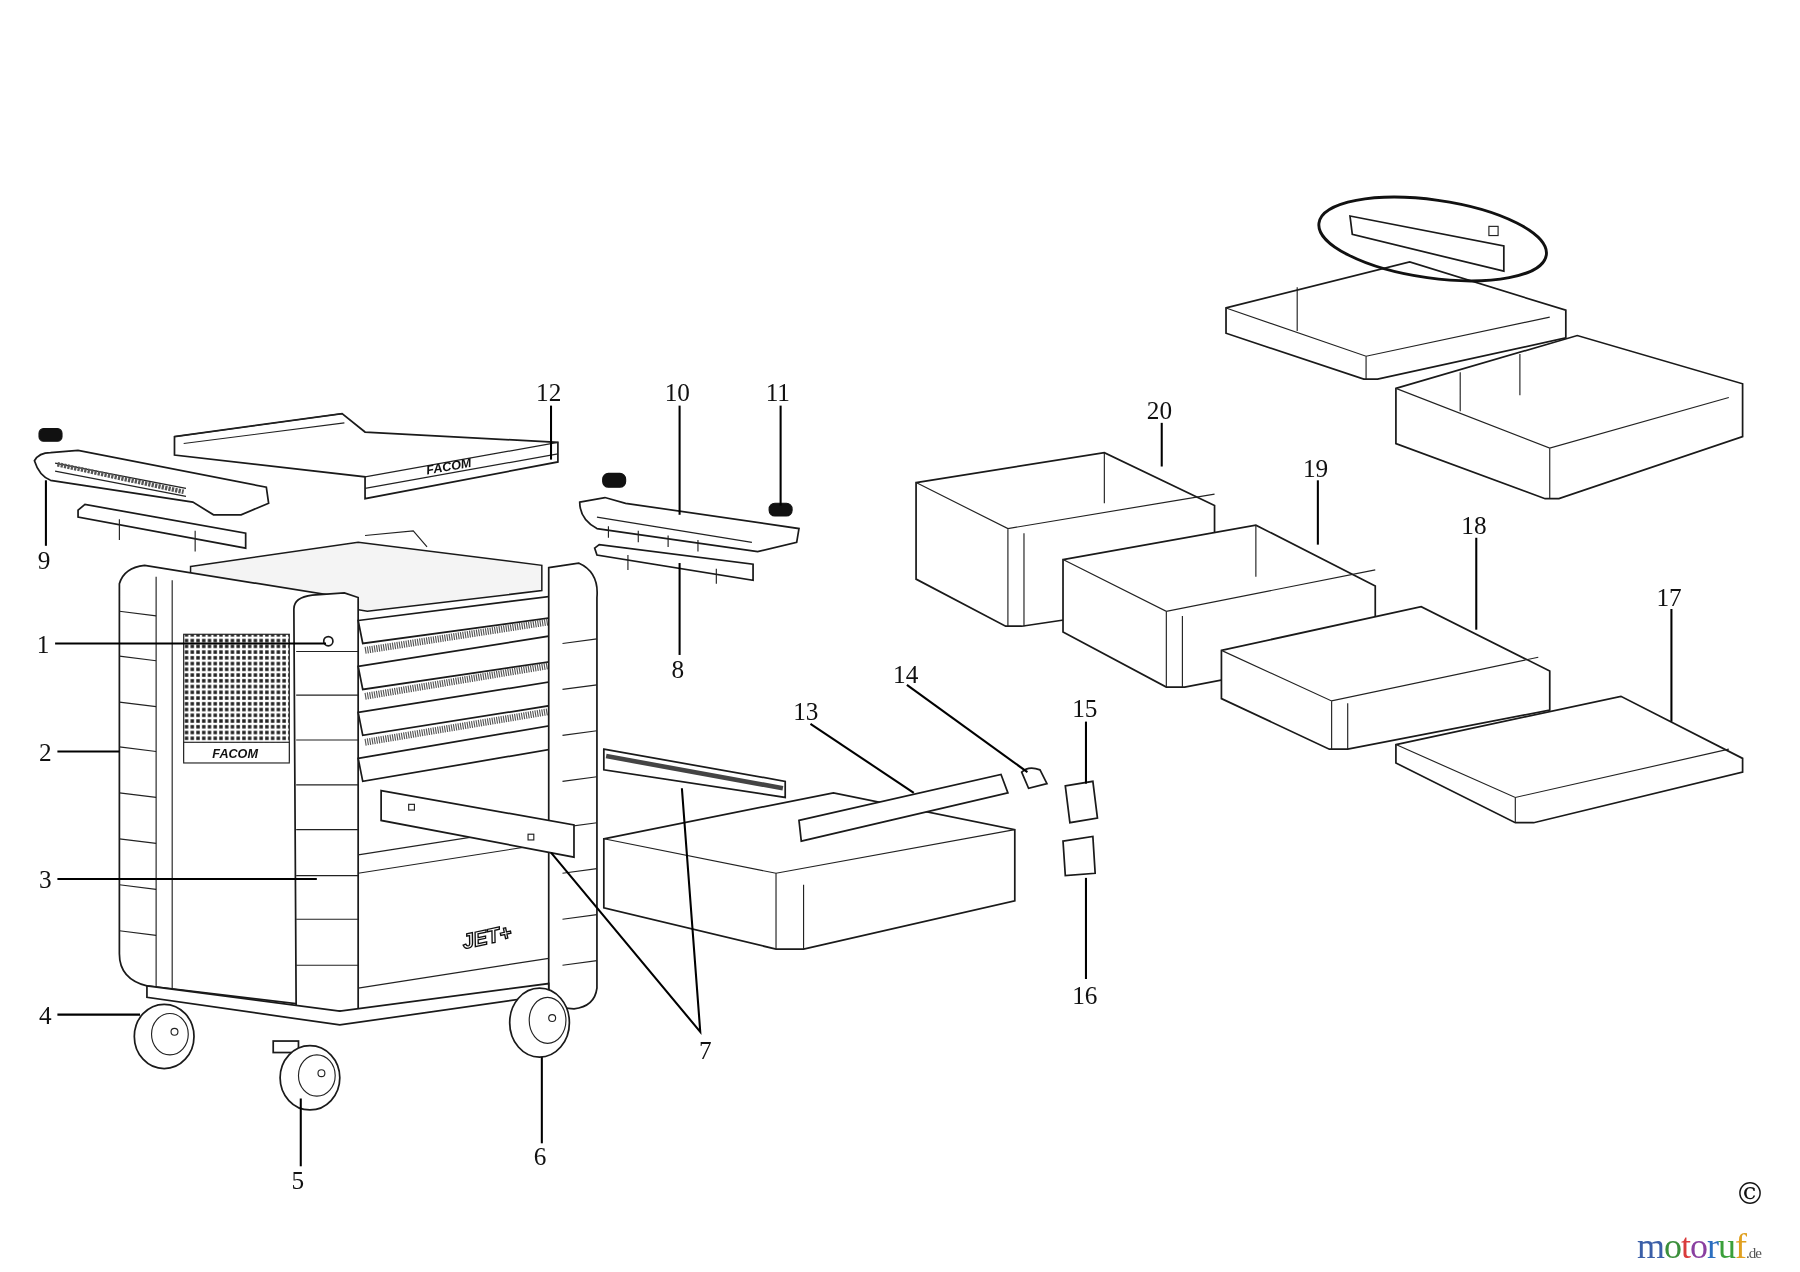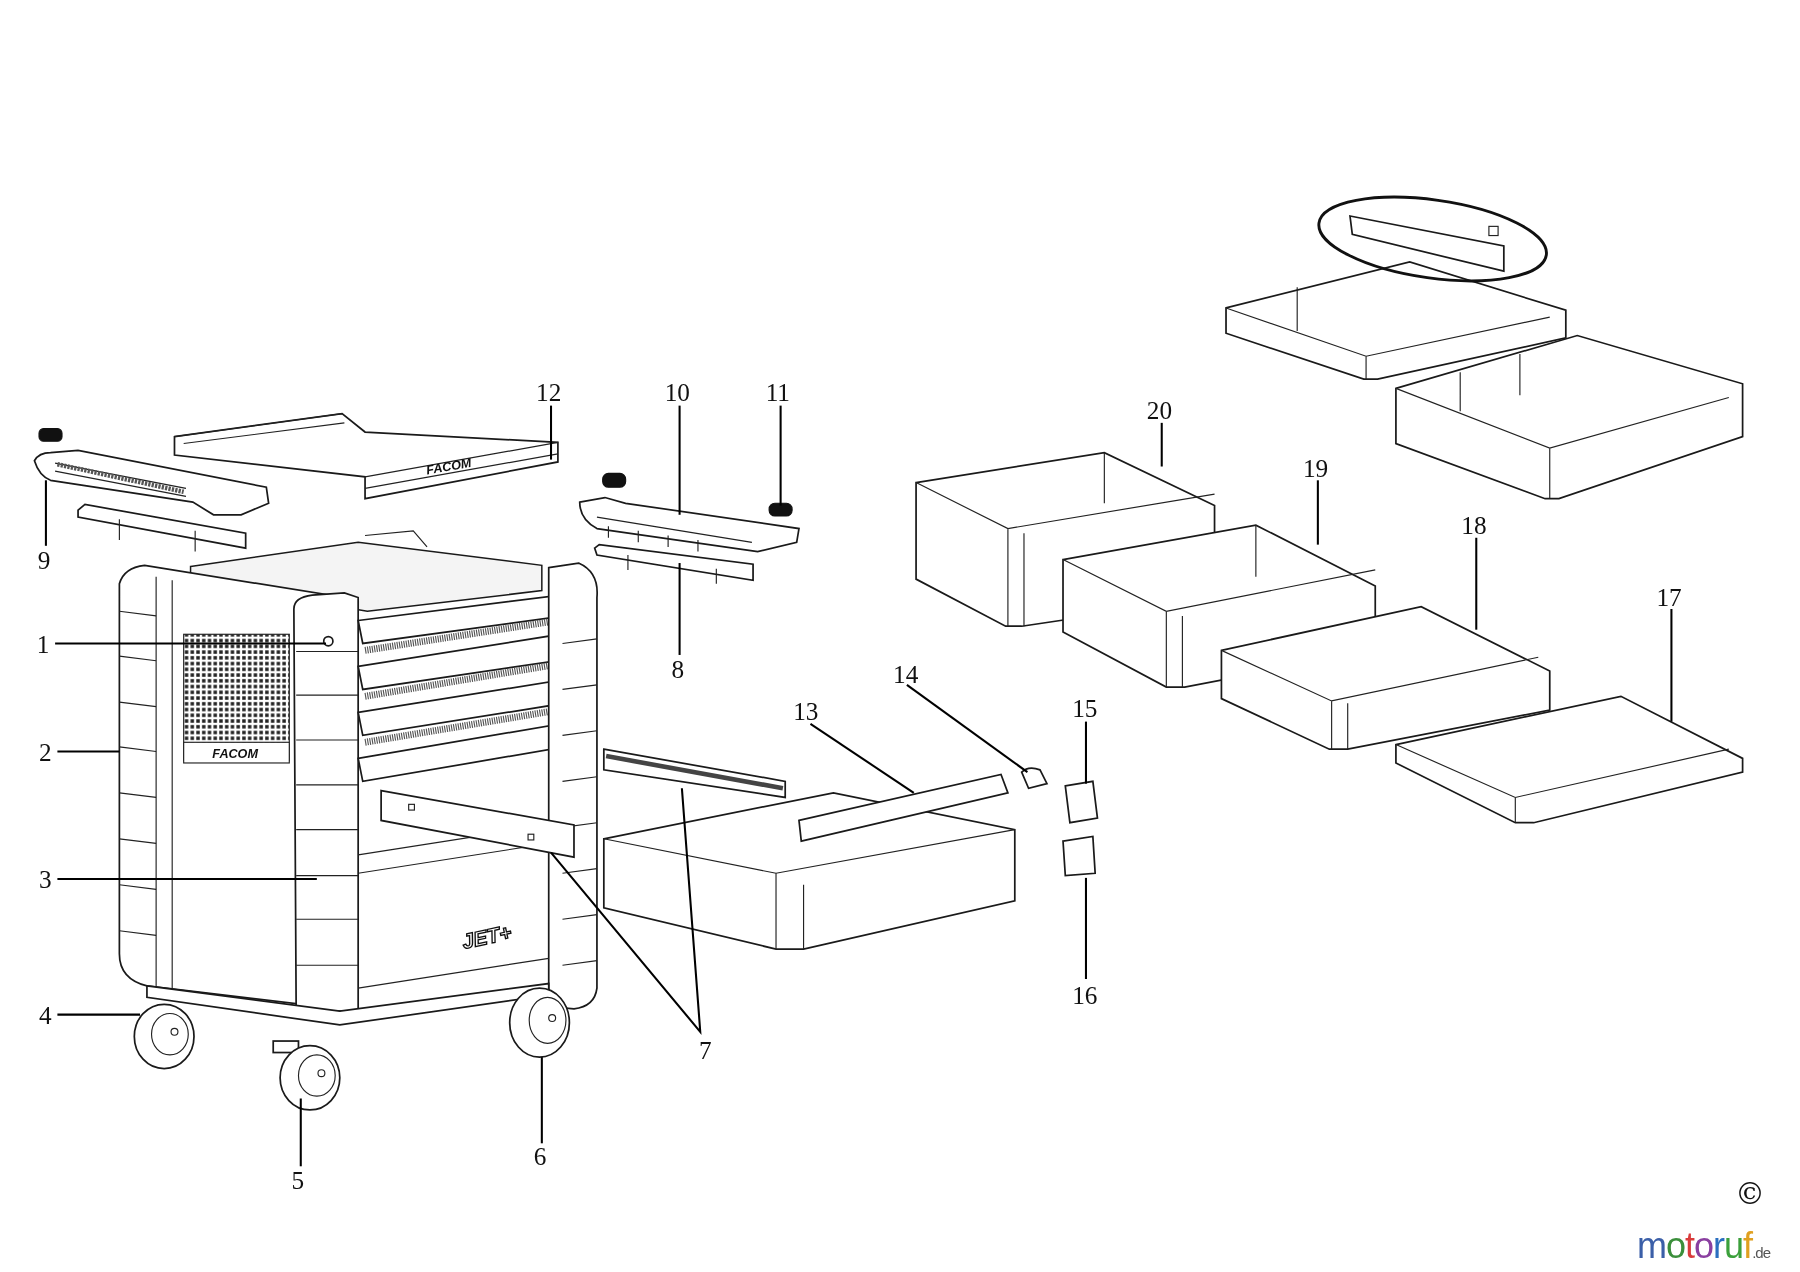--- a/index.html
+++ b/index.html
@@ -7,21 +7,21 @@
   #diagram{position:absolute;left:0;top:0;width:1800px;height:1272px;}
   .thin{stroke:#222;stroke-width:1;fill:none;}
   .part{stroke:#1a1a1a;stroke-width:1.5;fill:#ffffff;}
   .partg{stroke:#1a1a1a;stroke-width:1.3;fill:#f4f4f4;}
   .dark{fill:#111;stroke:#111;}
   .lead{stroke:#000;stroke-width:1.8;fill:none;}
   .lbl{font-family:"Liberation Serif","DejaVu Serif",serif;font-size:22px;fill:#111;}
   .brand{font-family:"Liberation Sans","DejaVu Sans",sans-serif;font-style:italic;font-weight:bold;font-size:11px;fill:#111;}
   .jet{font-family:"Liberation Sans","DejaVu Sans",sans-serif;font-style:italic;font-weight:bold;font-size:18px;fill:#fff;stroke:#111;stroke-width:1.2;}
   .copy{position:absolute;left:1735px;top:1176px;font-family:"DejaVu Serif",serif;font-size:30px;color:#111;}
-  .wm{position:absolute;left:1637px;top:1225px;font-family:Liberation Sans, sans-serif;font-size:36px;letter-spacing:-1px;}
+  .wm{position:absolute;left:1637px;top:1225px;font-family:Liberation Serif, serif;font-size:36px;letter-spacing:-1px;}
   .wm span{display:inline-block;}
   .wm .de{font-size:15px;color:#555;}
 </style>
 </head>
 <body>
 
 <svg id="diagram" viewBox="0 0 1568 1107" preserveAspectRatio="none" xmlns="http://www.w3.org/2000/svg">
 
   <g>
     <rect x="34" y="373" width="20" height="11" rx="4" class="dark"></rect>

